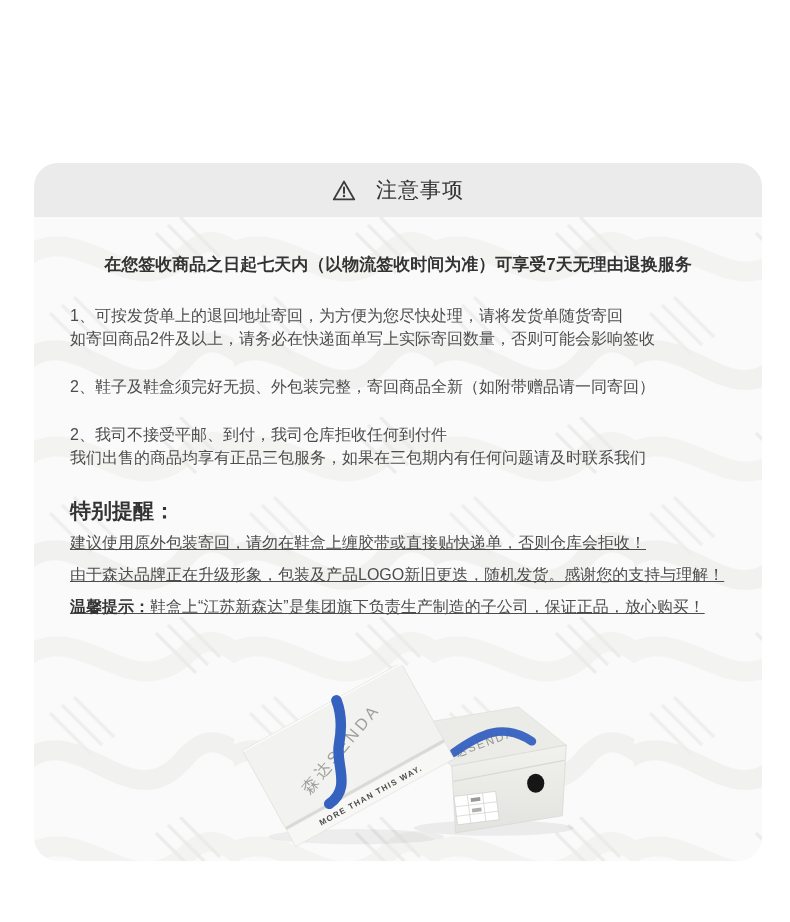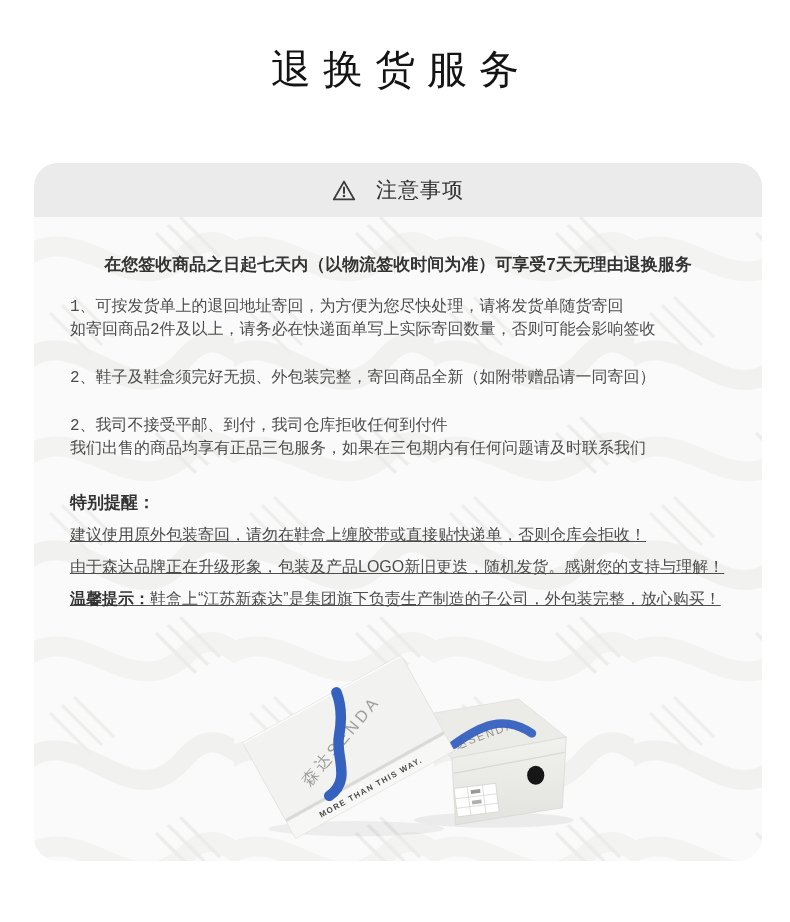--- a/index.html
+++ b/index.html
@@ -37,41 +37,40 @@
   .content{
     position:relative;z-index:1;
     padding:39px 20px 0 36px;
     font-size:16px;color:#4d4d4d;
   }
   .intro{
     margin:0 16px 0 0;text-align:center;
     font-weight:bold;font-size:17px;line-height:17px;color:#333333;
     white-space:nowrap;
   }
-  .rule{margin:23px 0 0;line-height:23px;font-family:Liberation Mono, monospace;}
+  .rule{margin:31px 0 0;line-height:23px;}
   .rule + .rule{margin-top:25px;}
   .rule .ln{display:block;white-space:nowrap;}
 
   .sub-heading{
-    margin:33px 0 0;font-size:17px;line-height:17px;
+    margin:33px 0 0;font-size:21px;line-height:17px;
     font-weight:bold;color:#333333;
   }
   .note{margin:15px 0 0;line-height:17px;white-space:nowrap;text-decoration:underline;}
   .tip-label{font-weight:bold;color:#333333;}
 
   
   .shoebox{margin:50px auto 0;width:340px;height:186px;}
   .shoebox svg{display:block;}
 </style>
 </head>
 <body>
 
 <div class="page">
 
-  <h1 class="page-title">退换货服务</h1>
 
   <section class="card">
 
     <header class="card-header">
       <span class="warn-icon">
         <svg width="24" height="23" viewBox="0 0 24 23">
           <polygon points="12,2.6 22.2,20.4 1.8,20.4" fill="none" stroke="#3c3c3c" stroke-width="1.9" stroke-linejoin="round"></polygon>
           <line x1="12" y1="8.6" x2="12" y2="14" stroke="#3c3c3c" stroke-width="2" stroke-linecap="round"></line>
           <circle cx="12" cy="17" r="1.25" fill="#3c3c3c"></circle>
         </svg>
@@ -119,21 +118,21 @@
           <span class="ln">2、我司不接受平邮、到付，我司仓库拒收任何到付件</span>
           <span class="ln">我们出售的商品均享有正品三包服务，如果在三包期内有任何问题请及时联系我们</span>
         </p>
 
         <p class="sub-heading">特别提醒：</p>
 
         <p class="note">建议使用原外包装寄回，请勿在鞋盒上缠胶带或直接贴快递单，否则仓库会拒收！</p>
         <p class="note">由于森达品牌正在升级形象，包装及产品LOGO新旧更迭，随机发货。感谢您的支持与理解！</p>
 
         <p class="note">
-          <strong class="tip-label">温馨提示：</strong><span>鞋盒上“江苏新森达”是集团旗下负责生产制造的子公司，外包装完整，放心购买！</span>
+          <strong class="tip-label">温馨提示：</strong><span>鞋盒上“江苏新森达”是集团旗下负责生产制造的子公司，保证正品，放心购买！</span>
         </p>
 
         <div class="shoebox">
           <svg width="340" height="186" viewBox="0 0 340 195">
 
             <ellipse cx="118" cy="180" rx="92" ry="8" fill="#000000" opacity="0.05"></ellipse>
             <ellipse cx="262" cy="171" rx="84" ry="8" fill="#000000" opacity="0.06"></ellipse>
 
             <defs>
               <linearGradient id="boxFront" x1="0" y1="0" x2="0" y2="1">

